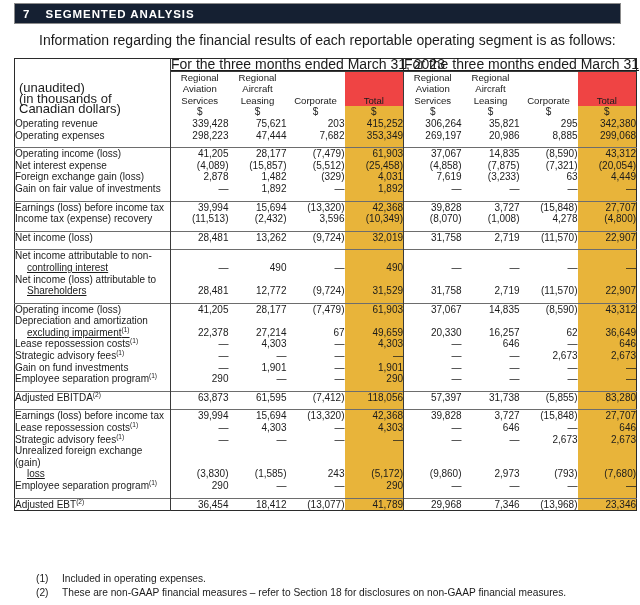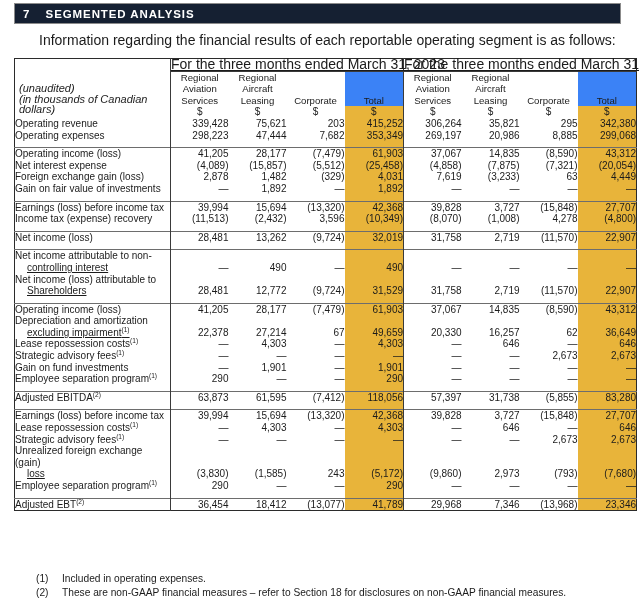--- a/index.html
+++ b/index.html
@@ -120,33 +120,32 @@
   }
   .col-head {
     text-align: center;
     font-size: 9.6px;
     font-weight: bold;
     vertical-align: bottom;
     padding: 3px 2px 0 2px;
     line-height: 10.2px;
   }
   .col-head.goldhead {
-    background: #3b82f6;
+    background: #ef4444;
   }
   .dollar {
     text-align: center;
     font-size: 10px;
     font-weight: bold;
     padding: 3px 0 3px 0;
   }
   .dollar.goldhead { background: #e8b43a; }
 
   .unaud {
-    font-style: italic;
-    font-size: 11px;
+    font-size: 13px;
     padding-left: 4px;
     padding-bottom: 3px;
     line-height: 10.5px;
     color: #1b1b1b;
   }
 
   .wrapcell {
     white-space: normal !important;
   }
   .indent { padding-left: 12px; text-decoration: underline; }

